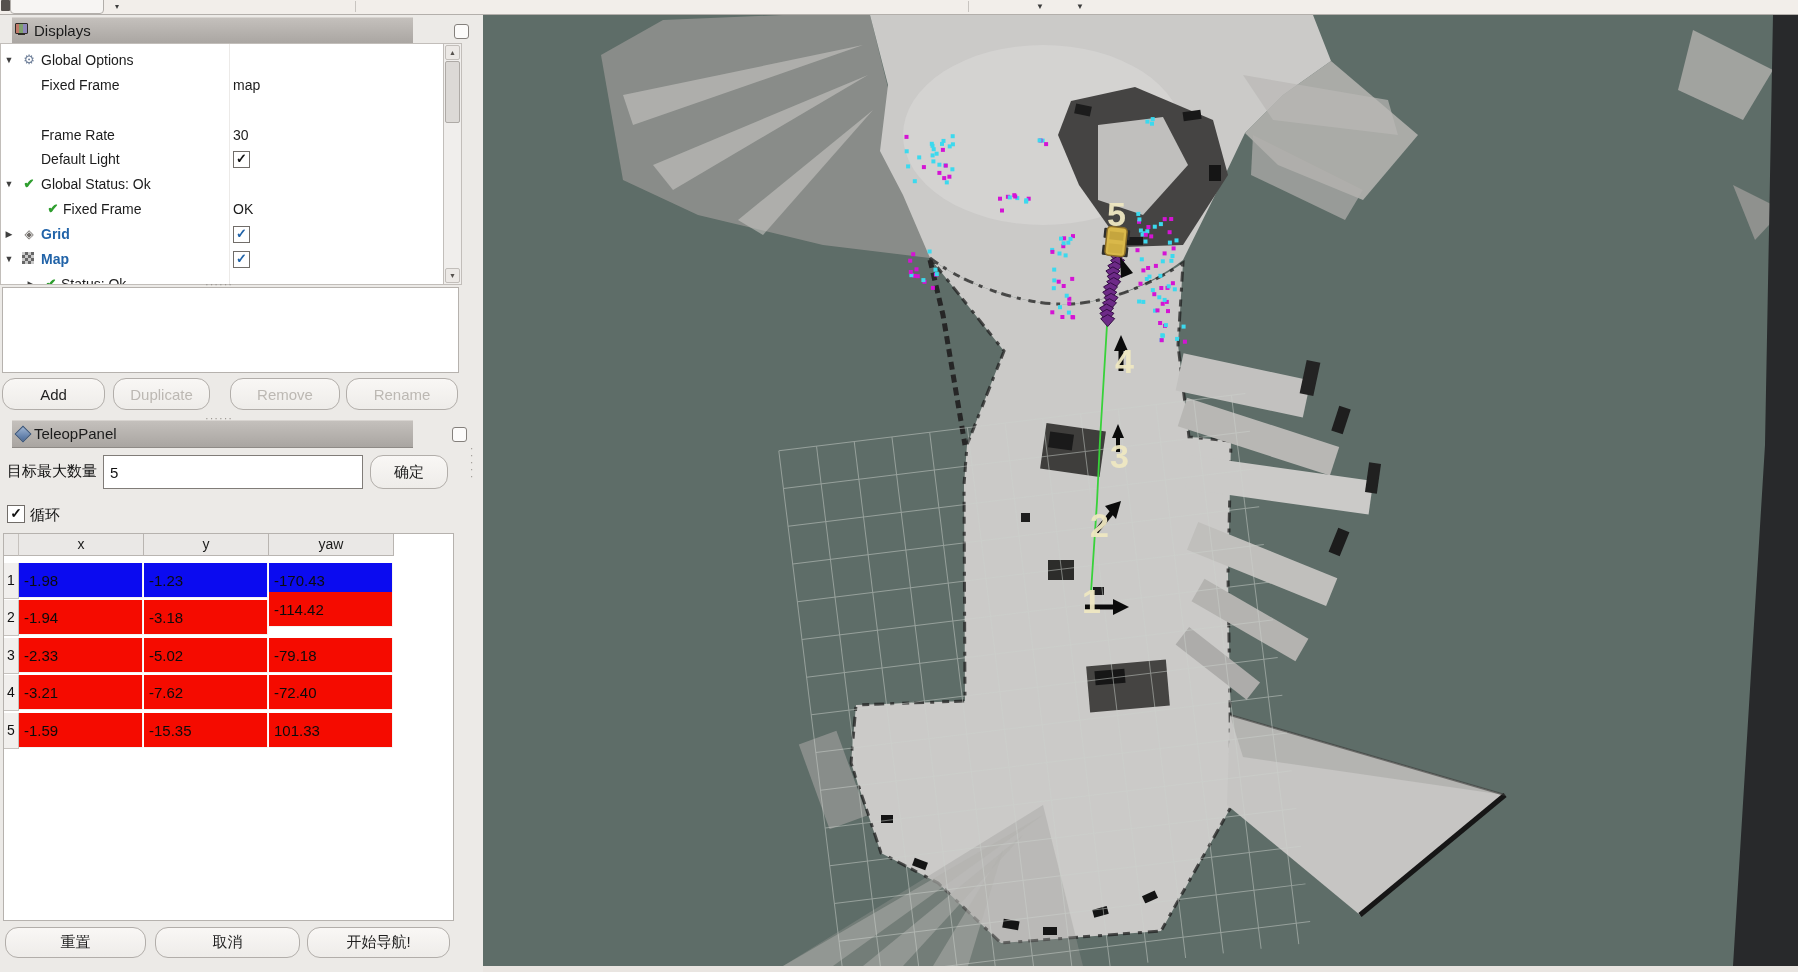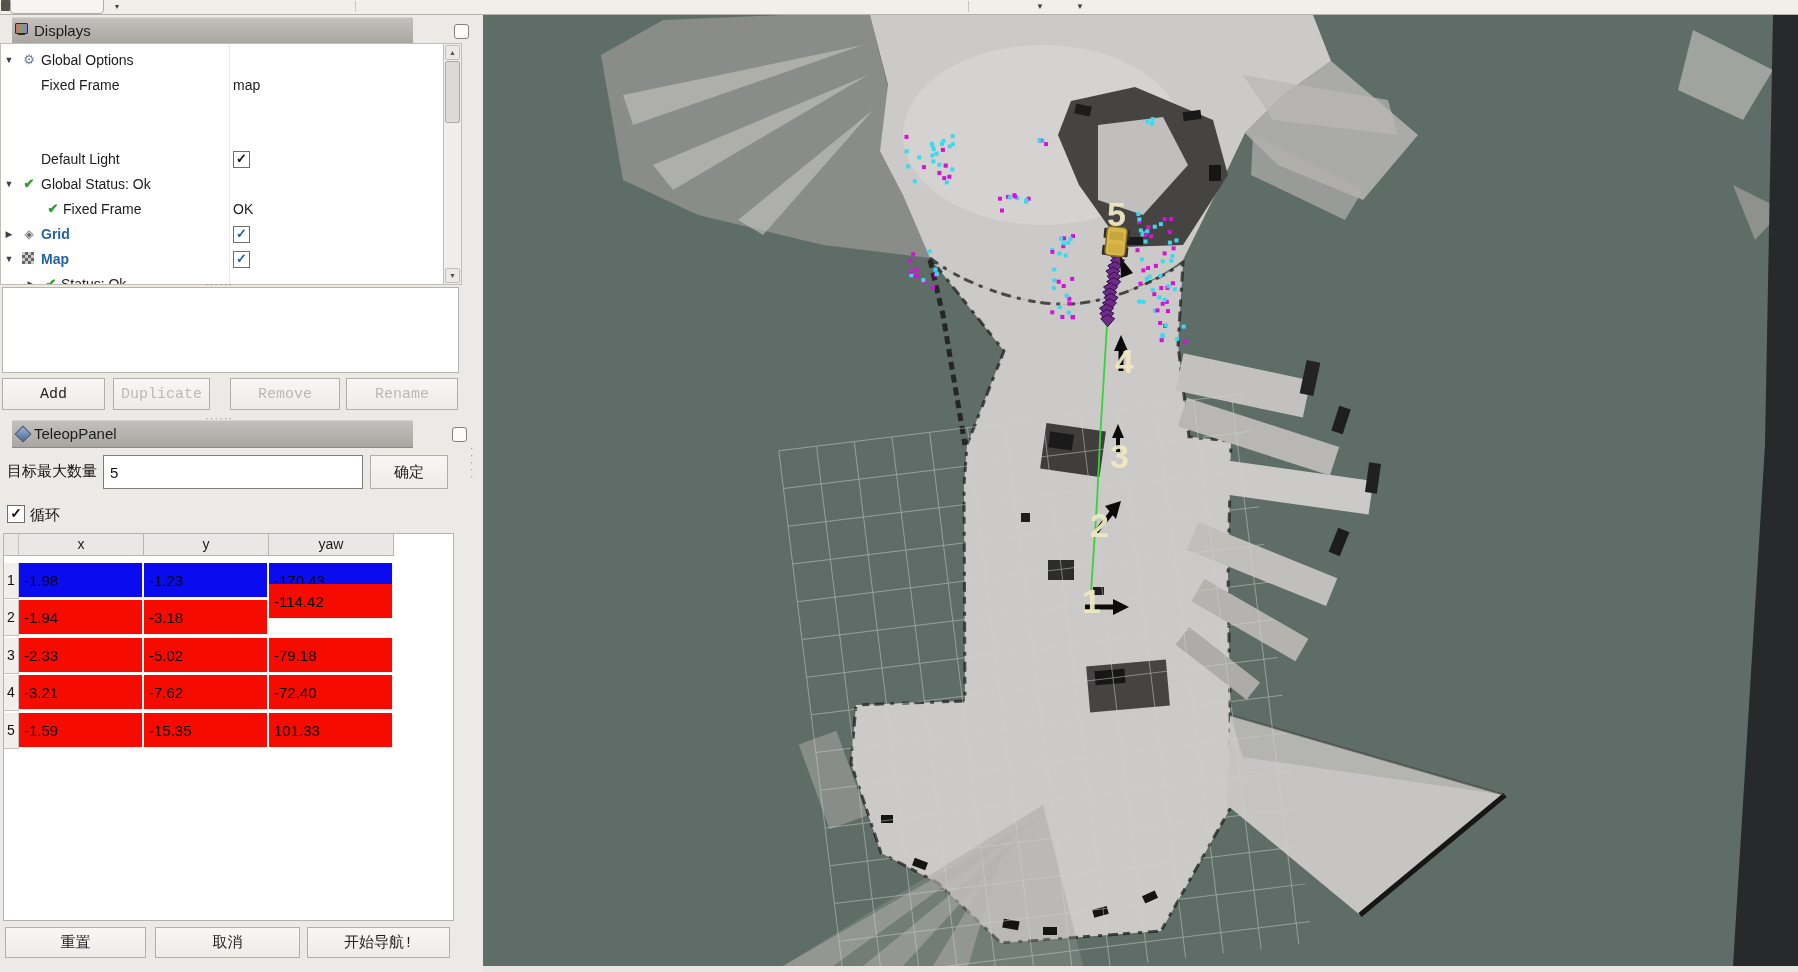--- a/index.html
+++ b/index.html
@@ -40,22 +40,22 @@
   .cbx{position:absolute;width:15px;height:15px;top:3px;background:#fff;border:1px solid #716d69;
        font-size:13px;font-weight:bold;line-height:14px;text-align:center;color:#111;}
   .cbx.bluechk{color:#2163a8;}
   
   #tree-scroll{left:443px;top:28px;width:17px;height:240px;background:#f0eeec;border:1px solid #c2beba;}
   .sb-btn{position:absolute;left:1px;width:13px;height:13px;background:#ece9e6;border:1px solid #c2beba;
           font-size:7px;color:#55514d;text-align:center;line-height:13px;border-radius:2px;}
   .sb-thumb{position:absolute;left:1px;top:17px;width:13px;height:60px;background:#dcd9d6;border:1px solid #aeaaa6;border-radius:2px;}
   #descr-box{left:2px;top:272px;width:455px;height:84px;background:#fff;border:1px solid #b6b2ae;}
   .dots-h{position:absolute;color:#98948f;font-size:11px;letter-spacing:1px;line-height:6px;}
-  .qbtn{position:absolute;background:linear-gradient(#f9f7f5,#eeece9);border:1px solid #b2aeaa;border-radius:0;
-        font-size:15px;color:#1f1f1f;text-align:center;font-family:Liberation Mono, monospace;}
+  .qbtn{position:absolute;background:linear-gradient(#f9f7f5,#eeece9);border:1px solid #b2aeaa;border-radius:13px;
+        font-size:15px;color:#1f1f1f;text-align:center;font-family:Liberation Sans, sans-serif;}
   .qbtn.disabled{color:#bcb8b3;}
   .diamond-icon{left:5px;top:7px;width:10px;height:10px;transform:rotate(45deg);
      background:linear-gradient(135deg,#9db4d2,#4a6a9a);border:1px solid #33517a;}
   .qinput{position:absolute;background:#fff;border:1px solid #807c78;font-size:15px;color:#111;
           padding:0 0 0 6px;font-family:"Liberation Sans",sans-serif;}
   .zh-label{position:absolute;font-size:15px;color:#111;}
   
   #wp-table{left:3px;top:518px;width:449px;height:386px;background:#fff;border:1px solid #b6b2ae;}
   .th{position:absolute;top:0;height:21px;background:#eae8e6;border-right:1px solid #b9b5b1;border-bottom:1px solid #b9b5b1;
       font-size:14px;color:#1b1b1b;text-align:center;line-height:21px;}
@@ -103,20 +103,24 @@
       <span class="ticon gear" style="left:20px">⚙</span>
       <span class="tlabel" style="left:40px">Global Options</span>
     </div>
 
     <div class="trow" style="top:30px">
       <span class="tlabel" style="left:40px">Fixed Frame</span>
       <span class="tval">map</span>
     </div>
 
 
+    <div class="trow" style="top:80px">
+      <span class="tlabel" style="left:40px">Frame Rate</span>
+      <span class="tval">30</span>
+    </div>
 
     <div class="trow" style="top:104px">
       <span class="tlabel" style="left:40px">Default Light</span>
       <span class="cbx" style="left:232px">✓</span>
     </div>
 
     <div class="trow" style="top:129px">
       <span class="exp" style="left:2px">▼</span>
       <span class="ticon gcheck" style="left:20px">✔</span>
       <span class="tlabel" style="left:40px">Global Status: Ok</span>
@@ -189,21 +193,21 @@
     <div class="row-blue">
       <div class="rowhdr" style="top:29px">1</div>
       <div class="cell" style="left:15px;top:29px">-1.98</div>
       <div class="cell" style="left:140px;top:29px">-1.23</div>
       <div class="cell" style="left:265px;top:29px">-170.43</div>
     </div>
     <div class="row-red">
       <div class="rowhdr" style="top:66px">2</div>
       <div class="cell" style="left:15px;top:66px">-1.94</div>
       <div class="cell" style="left:140px;top:66px">-3.18</div>
-      <div class="cell" style="left:265px;top:50px">-114.42</div>
+      <div class="cell" style="left:265px;top:58px">-114.42</div>
     </div>
     <div class="row-red">
       <div class="rowhdr" style="top:104px">3</div>
       <div class="cell" style="left:15px;top:104px">-2.33</div>
       <div class="cell" style="left:140px;top:104px">-5.02</div>
       <div class="cell" style="left:265px;top:104px">-79.18</div>
     </div>
     <div class="row-red">
       <div class="rowhdr" style="top:141px">4</div>
       <div class="cell" style="left:15px;top:141px">-3.21</div>

